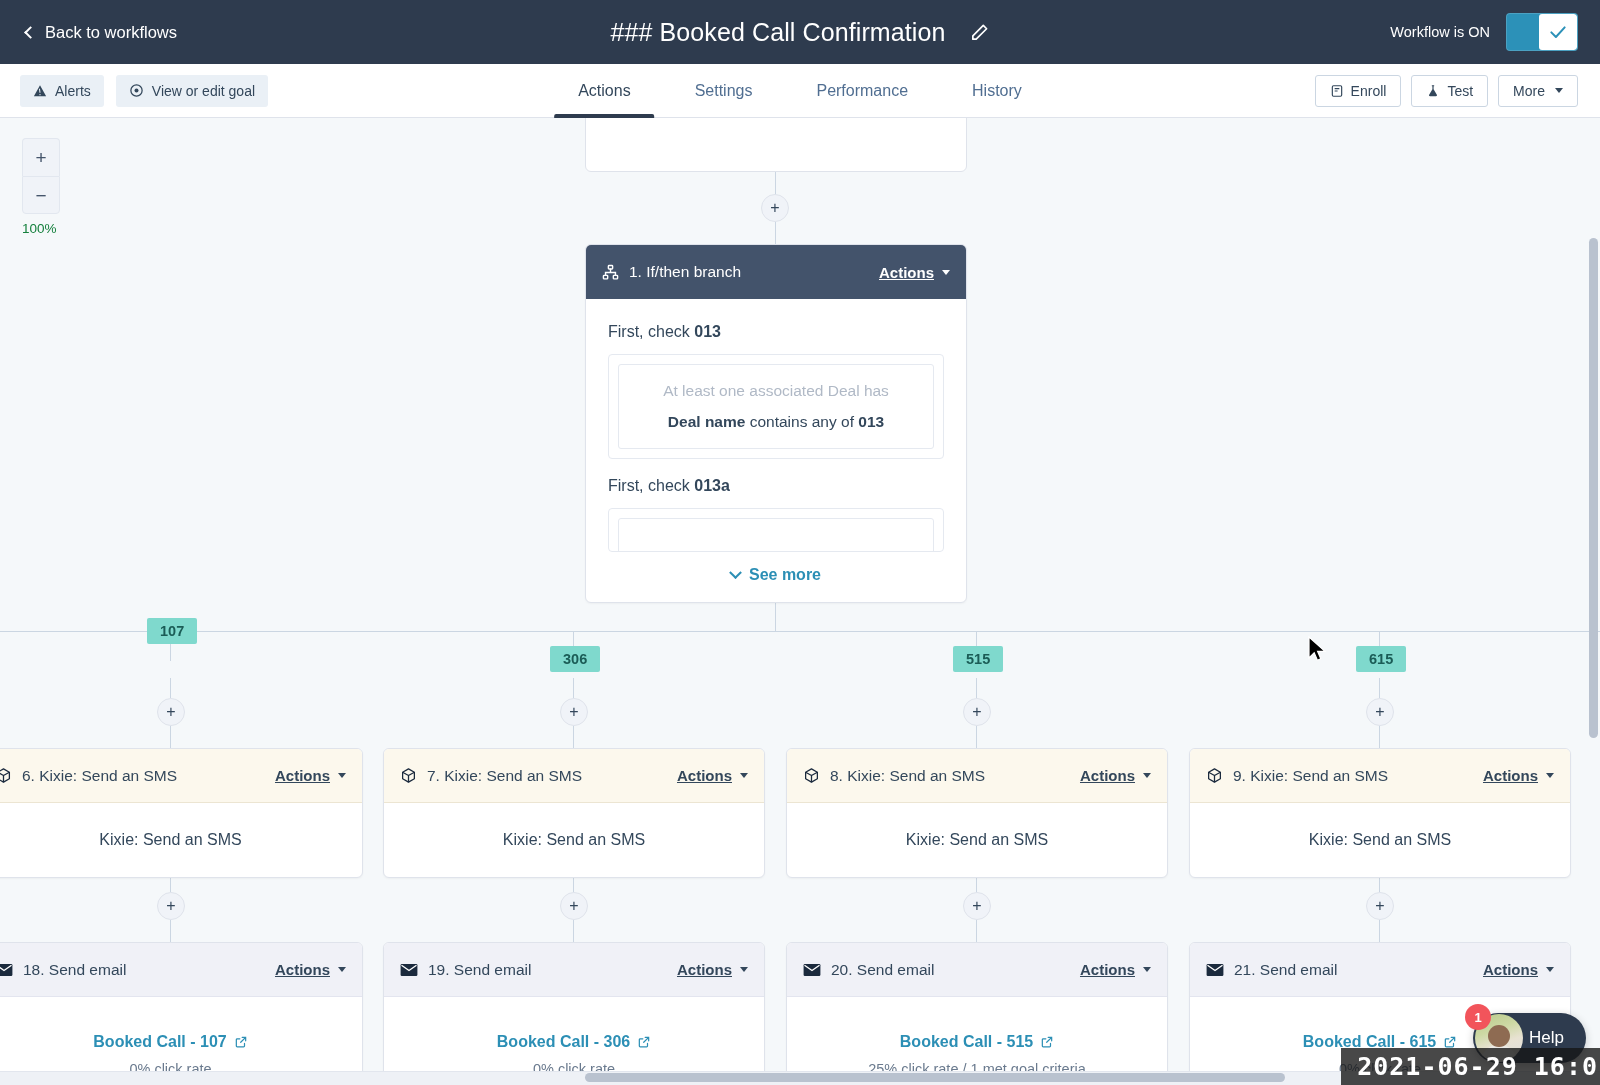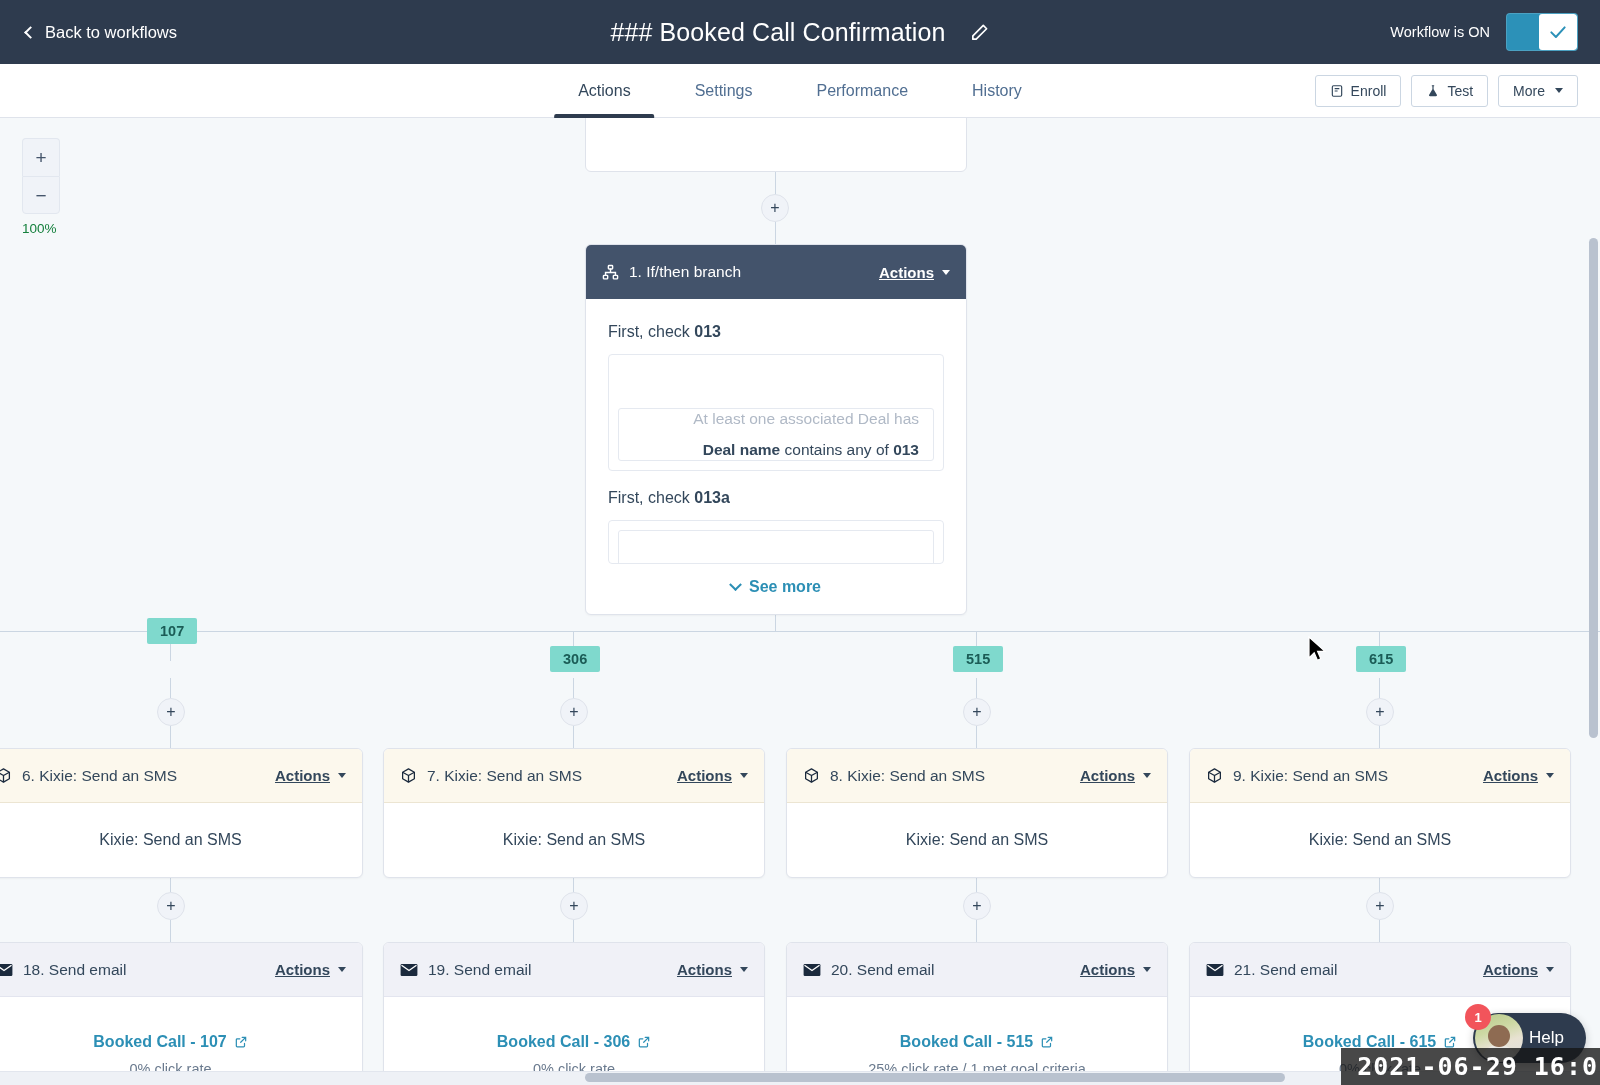--- a/index.html
+++ b/index.html
@@ -226,23 +226,22 @@
   .check-label b { font-weight: 700; }
   .cond-outer {
     border: 1px solid #e5e9f0;
     border-radius: 4px;
     padding: 9px;
     margin-bottom: 18px;
   }
   .cond-inner {
     border: 1px solid #e5e9f0;
     border-radius: 3px;
-    padding: 1px 14px;
-    text-align: right;
-    margin-top: 44px;
+    padding: 17px 14px;
+    text-align: center;
   }
   .cond-top { font-size: 15.5px; color: #b0b9c6; margin-bottom: 13px; }
   .cond-main { font-size: 15.5px; color: #33475b; }
   .cond-main b { font-weight: 700; }
   .cond-stub {
     border: 1px solid #e5e9f0; border-radius: 4px;
     padding: 9px; height: 44px; overflow: hidden;
   }
   .cond-stub .in { border: 1px solid #e5e9f0; border-radius: 3px; height: 40px; }
   .see-more {
@@ -375,20 +374,35 @@
         <div class="knob">
           <svg width="20" height="20" viewBox="0 0 24 24" fill="none" stroke="#2c91b8" stroke-width="2.4" stroke-linecap="round" stroke-linejoin="round">
             <polyline points="4 12.5 9.5 18 20 6.5"></polyline>
           </svg>
         </div>
       </div>
     </div>
   </div>
 
   <div class="navbar">
+    <div class="nav-left">
+      <div class="pill">
+        <svg width="14" height="14" viewBox="0 0 24 24" fill="#33475b">
+          <path d="M12 2L1.5 21h21L12 2zm0 6.2l.9 7h-1.8l-.9-7h1.8zm-.9 9.1h1.8v1.9h-1.8z"></path>
+        </svg>
+        <span>Alerts</span>
+      </div>
+      <div class="pill">
+        <svg width="15" height="15" viewBox="0 0 24 24" fill="none" stroke="#33475b" stroke-width="2">
+          <circle cx="12" cy="12" r="9"></circle>
+          <circle cx="12" cy="12" r="3.2" fill="#33475b" stroke="none"></circle>
+        </svg>
+        <span>View or edit goal</span>
+      </div>
+    </div>
 
     <div class="nav-tabs">
       <div class="tab active">
           <span>Actions</span>
         </div>
       <div class="tab">
           <span>Settings</span>
         </div>
       <div class="tab">
           <span>Performance</span>

